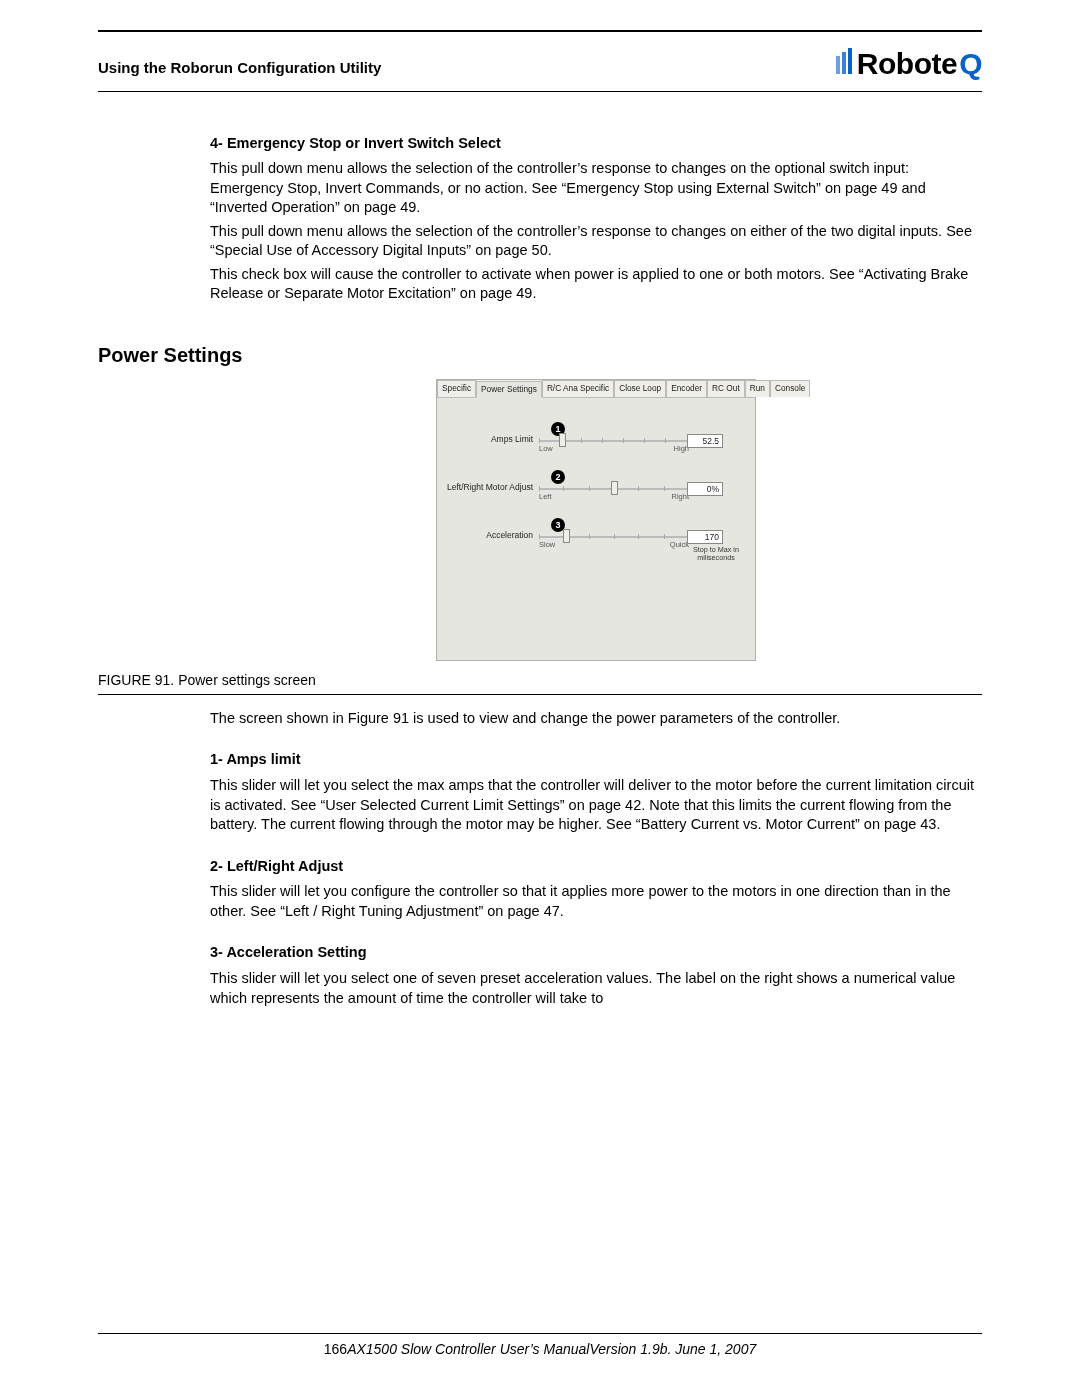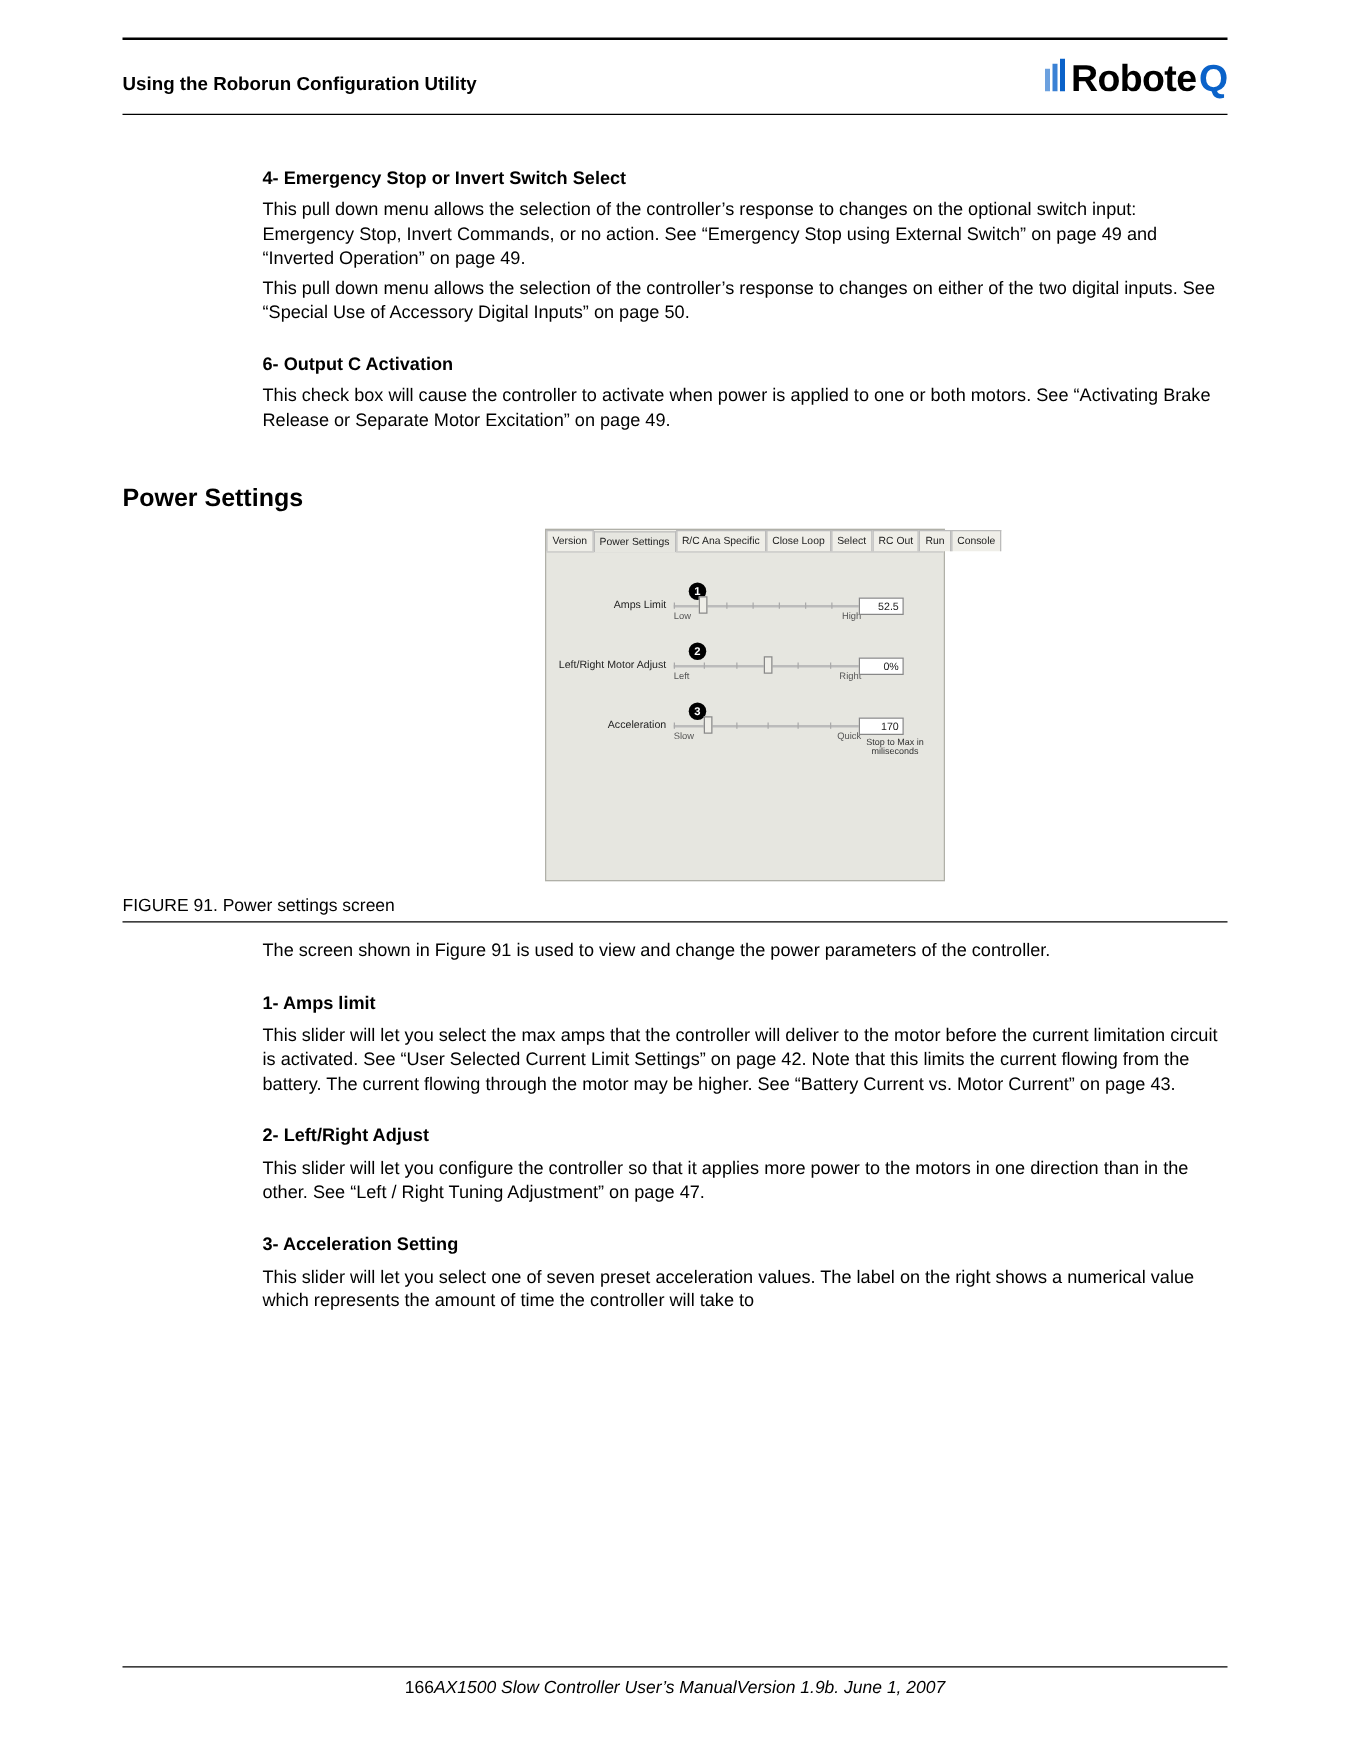--- a/index.html
+++ b/index.html
@@ -161,34 +161,33 @@
 </div>
 <hr class="rule thin">
 
 <div class="content">
 
   <div class="sub-h">4- Emergency Stop or Invert Switch Select</div>
   <div class="para">This pull down menu allows the selection of the controller’s response to changes on the optional switch input: Emergency Stop, Invert Commands, or no action. See “Emergency Stop using External Switch” on page 49 and “Inverted Operation” on page 49.</div>
 
   <div class="para">This pull down menu allows the selection of the controller’s response to changes on either of the two digital inputs. See “Special Use of Accessory Digital Inputs” on page 50.</div>
 
-  <div class="sub-h">6- Output C Activation</div>
   <div class="para">This check box will cause the controller to activate when power is applied to one or both motors. See “Activating Brake Release or Separate Motor Excitation” on page 49.</div>
 </div>
 
 <div class="section-h">Power Settings</div>
 
 <div class="figwrap">
   <div class="figwin">
     <div class="tabrow">
-      <div class="tab">Version</div>
+      <div class="tab">Specific</div>
       <div class="tab active">Power Settings</div>
       <div class="tab">R/C Ana Specific</div>
       <div class="tab">Close Loop</div>
-      <div class="tab">Select</div>
+      <div class="tab">Encoder</div>
       <div class="tab">RC Out</div>
       <div class="tab">Run</div>
       <div class="tab">Console</div>
     </div>
     <div class="panel-inner">
 
       <div class="row">
         <div class="bubble">1</div>
         <div class="rlabel">Amps Limit</div>
         <div class="track"></div>

